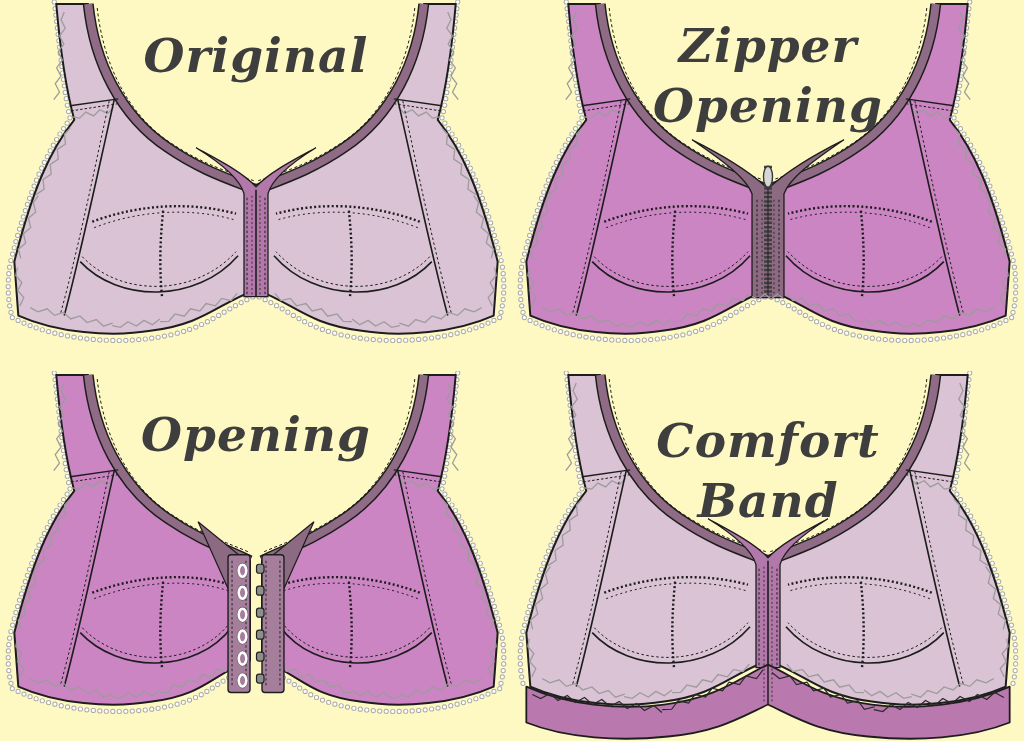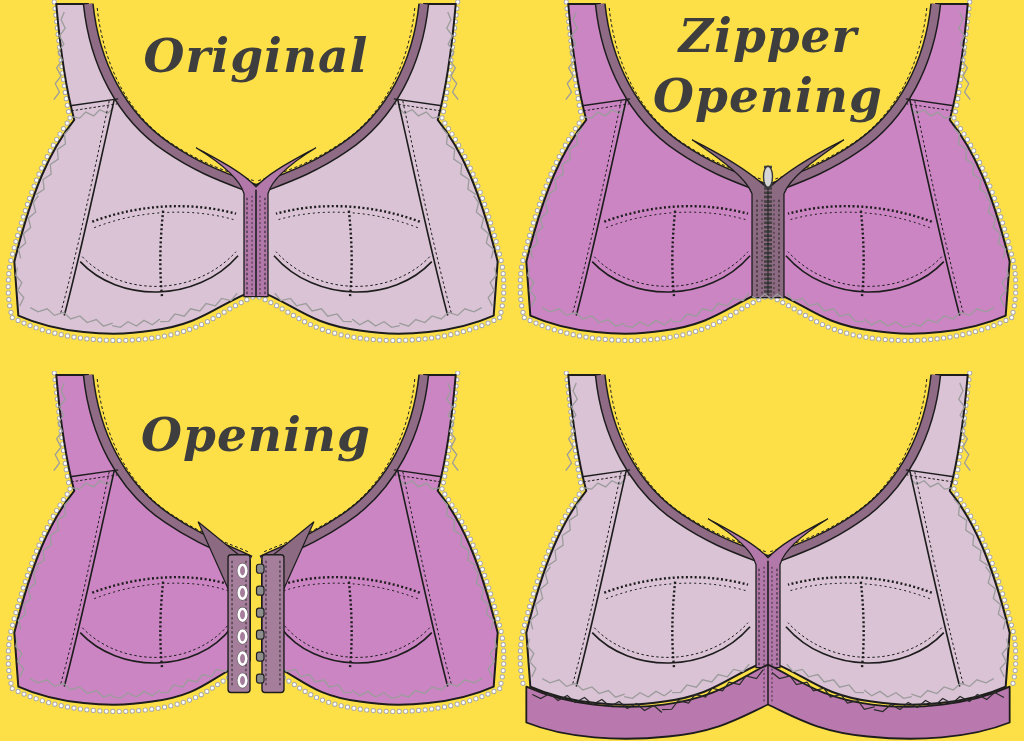--- a/index.html
+++ b/index.html
@@ -1,25 +1,25 @@
 <!DOCTYPE html>
 <html><head>
 <meta charset="utf-8">
 <style>
   html,body{margin:0;padding:0;background:#ffffff;}
-  .figure{position:relative;width:1024px;height:741px;background:#fde047;
+  .figure{position:relative;width:1024px;height:741px;background:#fef9c3;
           display:grid;grid-template-columns:512px 512px;grid-template-rows:370.5px 370.5px;
           font-family:"DejaVu Serif", serif;overflow:hidden;}
   .panel{position:relative;width:512px;height:370.5px;}
   .panel svg{position:absolute;left:0;top:0;width:100%;height:100%;display:block;}
   .ptitle{position:absolute;left:0;width:100%;text-align:center;z-index:5;
           font-style:italic;font-weight:bold;font-size:47px;line-height:60px;
           letter-spacing:1px;pointer-events:none;}
   .t-original{top:26px;}
-  .t-zipper{top:6px;text-align:center;}
+  .t-zipper{top:16px;text-align:center;}
   .t-hookeye{top:34px;}
   .t-comfort{top:40px;}
   .tline{display:block;}
 </style>
 </head>
 <body>
 
 <div class="figure">
   <section class="panel">
     <svg viewBox="0 0 512 371">
@@ -203,14 +203,18 @@
           <path d="M252,196 L252,296 M260,196 L260,296" stroke="#1d1d1d" stroke-width="0.8" stroke-dasharray="2 2.4" fill="none"></path>
           <path d="M14,316 C54,334 108,340 152,334 C206,327 226,308 256,294 C286,308 306,327 360,334 C404,340 458,334 498,316 L498,352 C458,368 404,371 356,366 C306,361 286,348 256,334 C226,348 206,361 156,366 C108,371 54,368 14,352 Z" fill="#ba79ae" stroke="#1d1d1d" stroke-width="1.8" stroke-linejoin="round"></path>
           <path d="M20,324 L28.3,328.0 L37.7,323.0 L45.7,330.0 L55.0,325.0 L63.0,332.0 L72.3,327.0 L80.3,334.0 L89.7,329.0 L97.7,336.0 L107.0,331.0 L115.0,338.0 L124.3,333.0 L132.3,340.0 L141.7,335.0 L149.7,342.0" stroke="#2a2a2a" stroke-width="1.2" fill="none"></path>
           <path d="M150,339 L159.5,338.7 L166.0,330.0 L176.5,332.6 L183.0,323.8 L193.5,326.4 L200.0,317.7 L210.5,320.2 L217.0,311.5 L227.5,314.1 L234.0,305.3 L244.5,307.9 L251.0,299.2" stroke="#2a2a2a" stroke-width="1.2" fill="none"></path>
           <path d="M260,302 L267.5,307.9 L278.0,305.3 L284.5,314.1 L295.0,311.5 L301.5,320.2 L312.0,317.7 L318.5,326.4 L329.0,323.8 L335.5,332.6 L346.0,330.0 L352.5,338.7 L363.0,336.2" stroke="#2a2a2a" stroke-width="1.2" fill="none"></path>
           <path d="M362,339 L371.0,341.0 L379.0,334.0 L388.3,339.0 L396.3,332.0 L405.7,337.0 L413.7,330.0 L423.0,335.0 L431.0,328.0 L440.3,333.0 L448.3,326.0 L457.7,331.0 L465.7,324.0 L475.0,329.0 L483.0,322.0 L492.3,327.0" stroke="#2a2a2a" stroke-width="1.2" fill="none"></path>
           <path d="M256,294 L256,334" stroke="#1d1d1d" stroke-width="1.5" fill="none"></path>
           <path d="M252,298 L252,332 M260,298 L260,332" stroke="#1d1d1d" stroke-width="0.8" stroke-dasharray="2 2.4" fill="none"></path>
         </g>
       </svg>
+    <div class="ptitle t-comfort" style="color: rgb(62, 62, 62);">
+        <span class="tline">Comfort</span>
+        <span class="tline">Band</span>
+      </div>
   </section>
 </div>
 
 </body></html>

